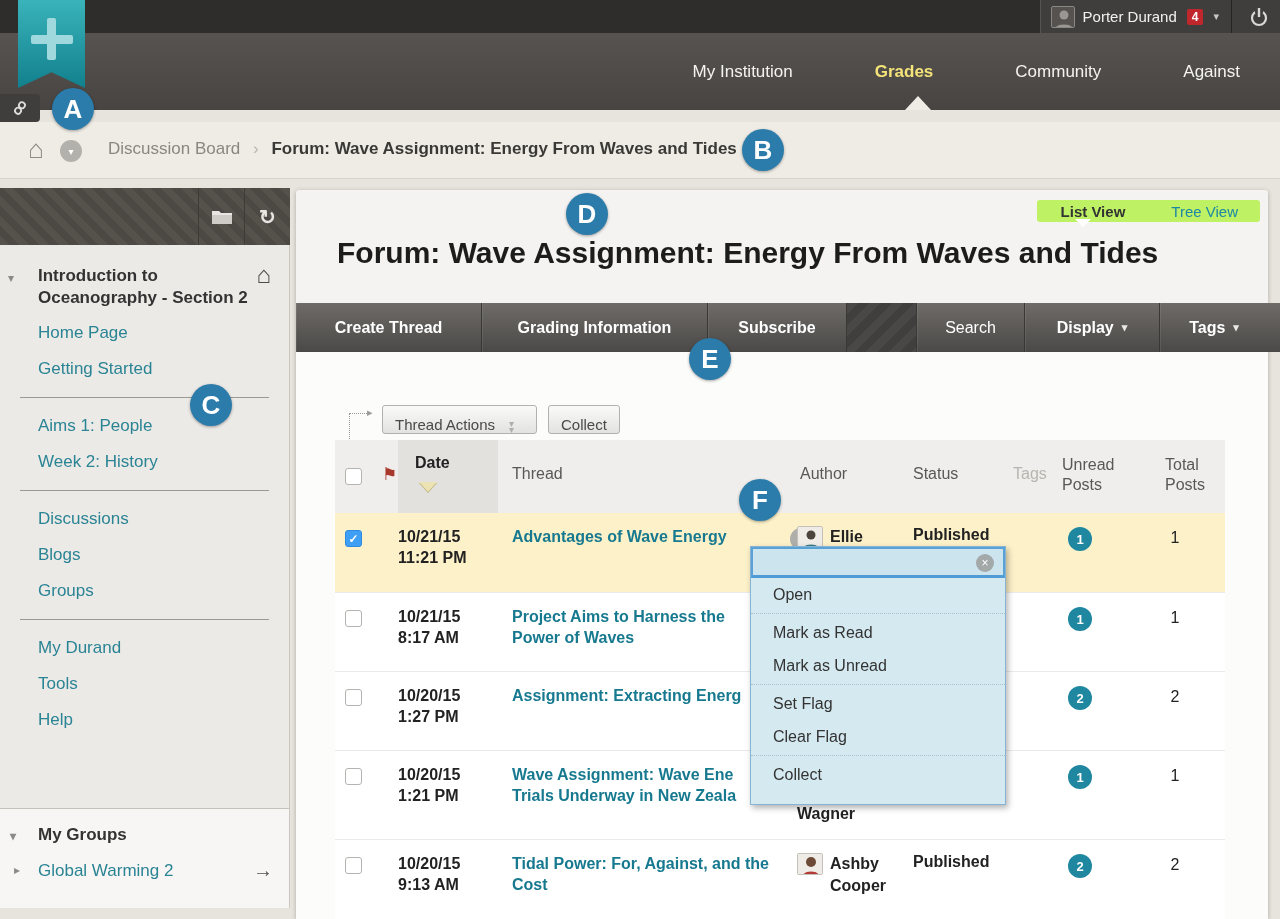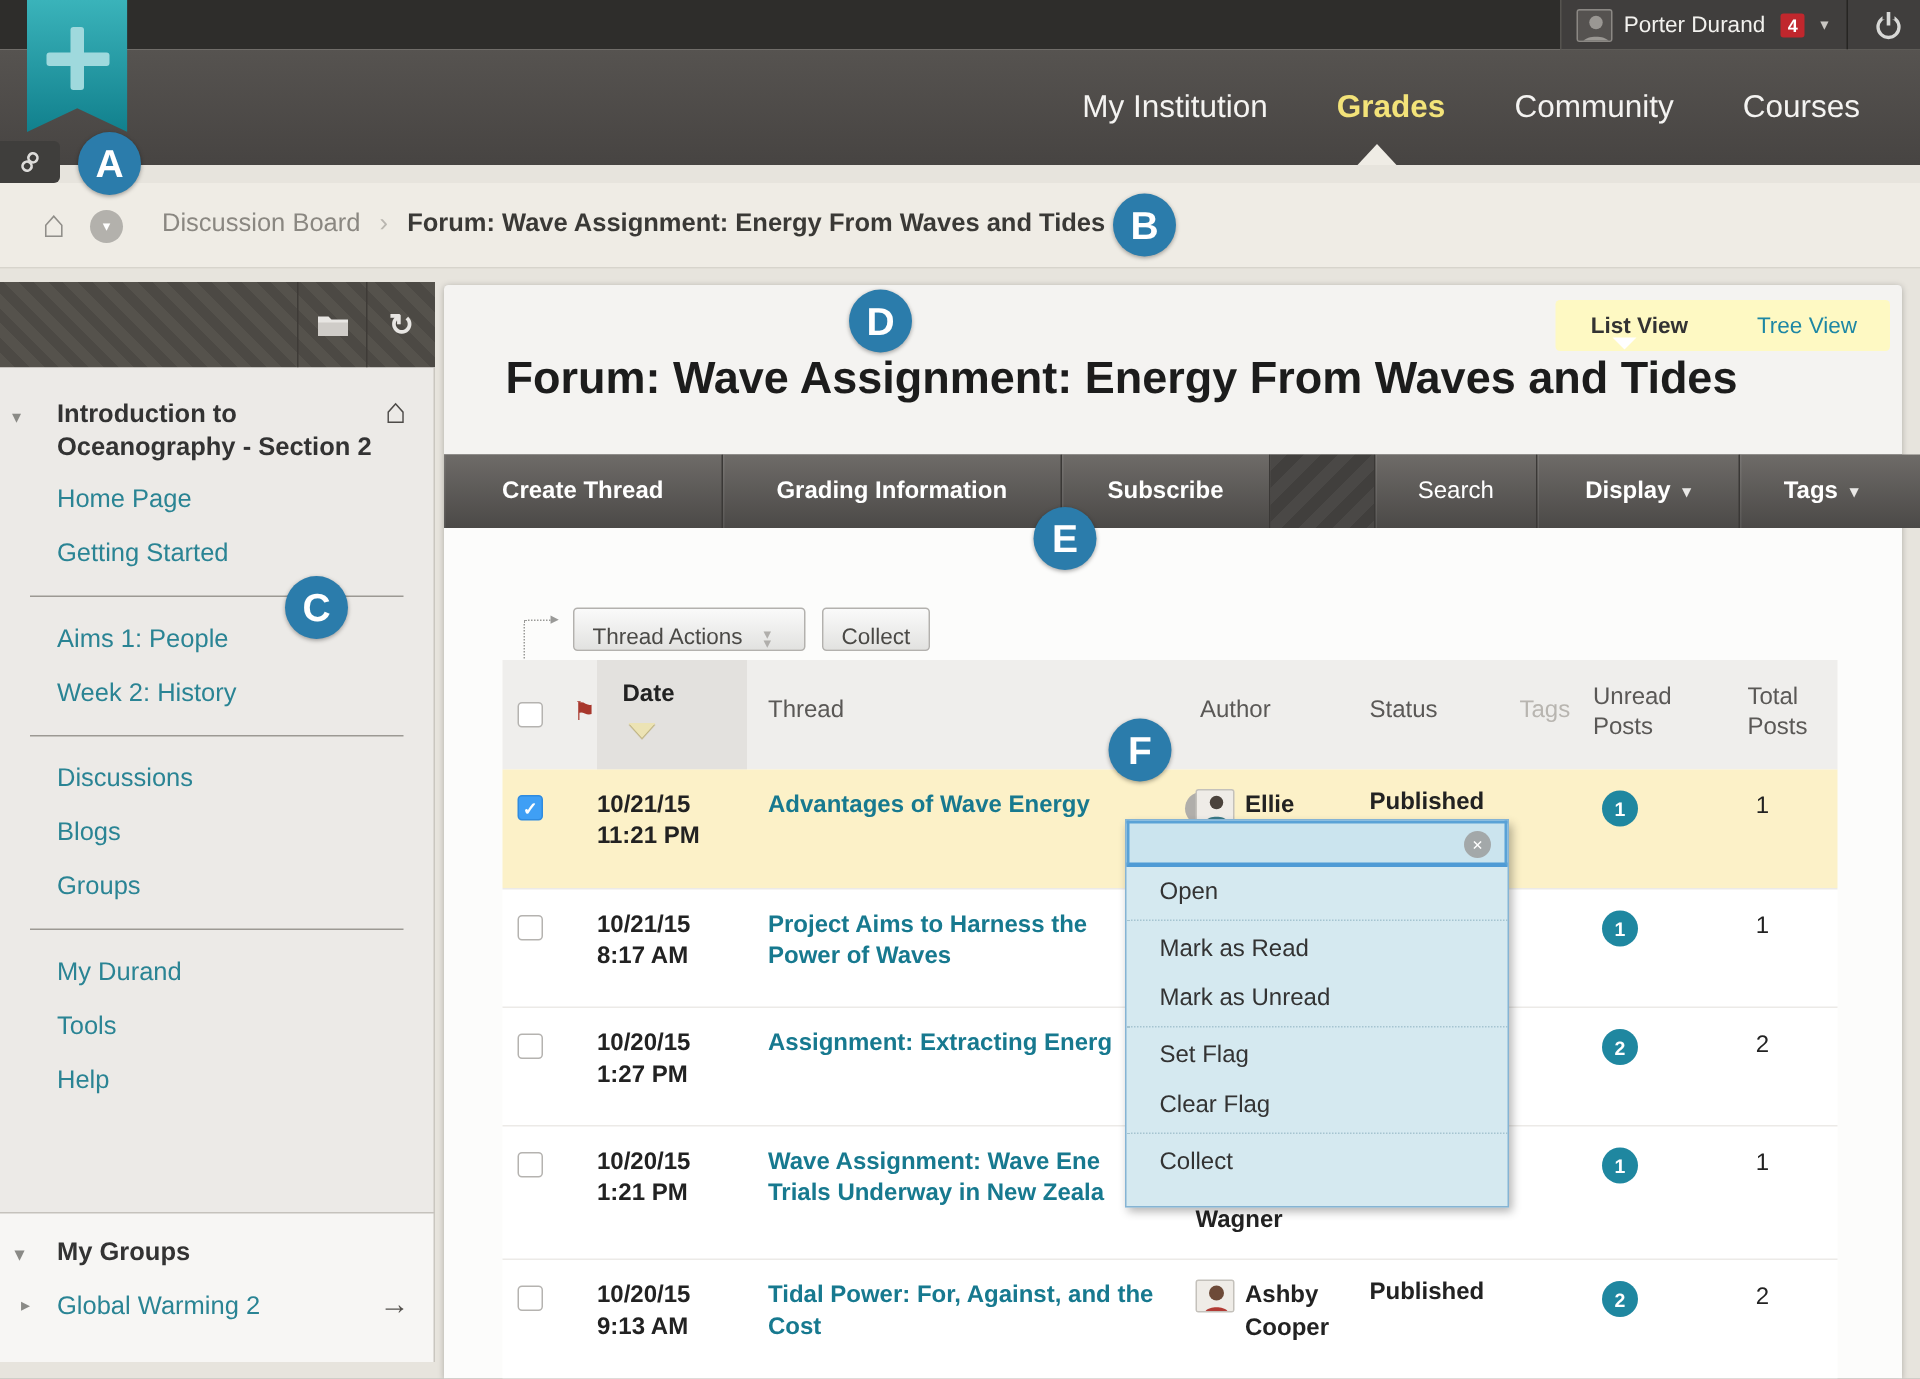--- a/index.html
+++ b/index.html
@@ -17,21 +17,21 @@
   .notif-badge { background:#c0272d; color:#fff; font-size:12px; font-weight:bold;
                  padding:1px 5px; border-radius:2px; }
   .caret-lt { color:#c9c7c3; font-size:11px; margin:0 12px 0 10px; }
   .power-sep { width:1px; height:33px; background:#262523; margin-right:12px; }
   .power-wrap { width:30px; display:flex; justify-content:center; }
 
   
   .navbar { position:absolute; left:0; top:33px; width:1280px; height:77px;
             background:linear-gradient(#565350,#474442); }
   .nav-items { position:absolute; right:40px; top:0; height:77px; display:flex; align-items:center; gap:46px; }
-  .nav-link { color:#f4f3f1; font-size:21px; cursor:pointer; }
+  .nav-link { color:#f4f3f1; font-size:17px; cursor:pointer;margin-left:36px; }
   .nav-link.active { color:#f3e379; font-weight:bold; }
   .nav-pointer { position:absolute; left:905px; top:96px; width:0; height:0;
                  border-left:13px solid transparent; border-right:13px solid transparent;
                  border-bottom:14px solid #efece5; }
 
   
   .bookmark { position:absolute; left:18px; top:0; width:67px; height:88px;
               background:linear-gradient(#3ab3ba,#11808d);
               clip-path:polygon(0 0,100% 0,100% 100%,50% 82%,0 100%);
               box-shadow:2px 2px 4px rgba(0,0,0,.4); }
@@ -74,22 +74,22 @@
                   border-top:1px solid #c5c2bc; border-right:1px solid #c9c6bf; }
   .mygroups-row { position:relative; padding:16px 0 0 38px; font-size:17px; font-weight:bold; color:#333; }
   .mg-caret { position:absolute; left:10px; top:20px; color:#8a8a86; font-size:12px; }
   .group-row { position:relative; padding:16px 0 0 38px; font-size:17px; color:#2a8494; }
   .gr-caret { position:absolute; left:14px; top:18px; color:#8a8a86; font-size:12px; }
   .gr-arrow { position:absolute; right:16px; top:14px; color:#55524e; font-size:20px; }
 
   
   .panel { position:absolute; left:296px; top:190px; width:972px; height:729px;
            background:#f4f3f1; border-radius:3px 3px 0 0; box-shadow:0 1px 4px rgba(0,0,0,.25); }
-  .viewtabs { position:absolute; right:8px; top:10px; background:#fef9c3; border-radius:3px;
-              display:flex; height:34px; align-items:center;justify-content:flex-end; }
+  .viewtabs { position:absolute; right:8px; top:10px; background:#bef264; border-radius:3px;
+              display:flex; height:22px; align-items:center;justify-content:flex-end; }
   .viewtab-list { position:relative; padding:0 24px; font-size:15px; font-weight:bold; color:#333; }
   .viewtab-notch { position:absolute; left:38px; bottom:-7px; width:0; height:0;
                    border-left:8px solid transparent; border-right:8px solid transparent; border-top:8px solid #fff; }
   .viewtab-tree { padding:0 22px; font-size:15px; color:#1d87a4; cursor:pointer; }
   .forum-title { position:absolute; left:41px; top:46px; font-size:30px; font-weight:bold; color:#1c1c1c; }
 
   .actionbar { position:absolute; left:0; top:113px; width:1168px; height:49px; display:flex;
                background:linear-gradient(#6e6b68,#4b4947); }
   .act-btn { height:49px; display:flex; align-items:center; justify-content:center;
              color:#fff; font-size:16px; font-weight:bold; cursor:pointer;
@@ -195,21 +195,21 @@
         </svg>
       </span>
     </div>
   </div>
 
   <div class="navbar">
     <div class="nav-items">
       <span class="nav-link">My Institution</span>
       <span class="nav-link active">Grades</span>
       <span class="nav-link">Community</span>
-      <span class="nav-link">Courses</span>
+      <span class="nav-link">Against</span>
     </div>
   </div>
   <div class="nav-pointer"></div>
 
   <div class="bookmark">
     <span class="plus-v"></span>
     <span class="plus-h"></span>
   </div>
   <div class="linktab">
     <svg class="chain" width="16" height="16" viewBox="0 0 16 16">

